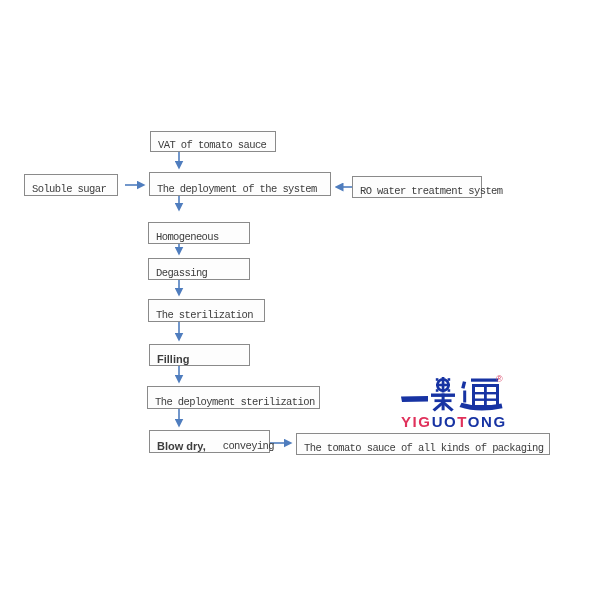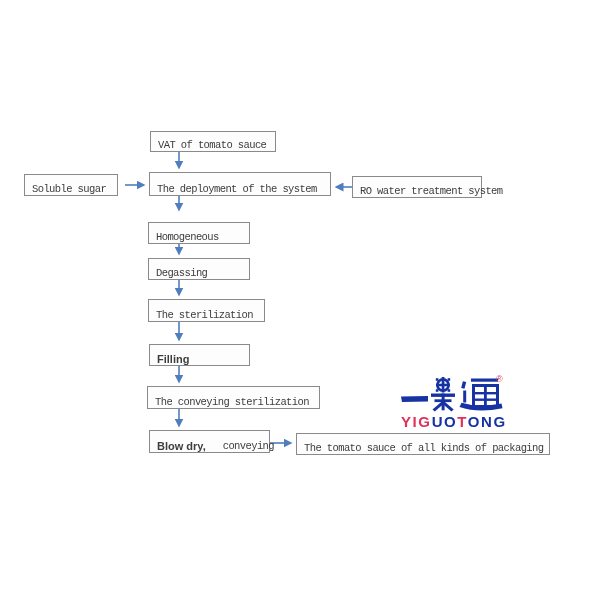--- a/index.html
+++ b/index.html
@@ -125,21 +125,21 @@
 
   <div class="node n-steril">
     <span>The sterilization</span>
   </div>
 
   <div class="node n-fill">
     <span class="sans-label">Filling</span>
   </div>
 
   <div class="node n-secondary">
-    <span>The conveying sterilization</span>
+    <span>The deployment sterilization</span>
   </div>
 
   <div class="node n-blowdry">
     <span class="sans-label">Blow dry,</span>
     <span class="mono-after">conveying</span>
   </div>
 
   <div class="node n-packaging">
     <span>The tomato sauce of all kinds of packaging</span>
   </div>

